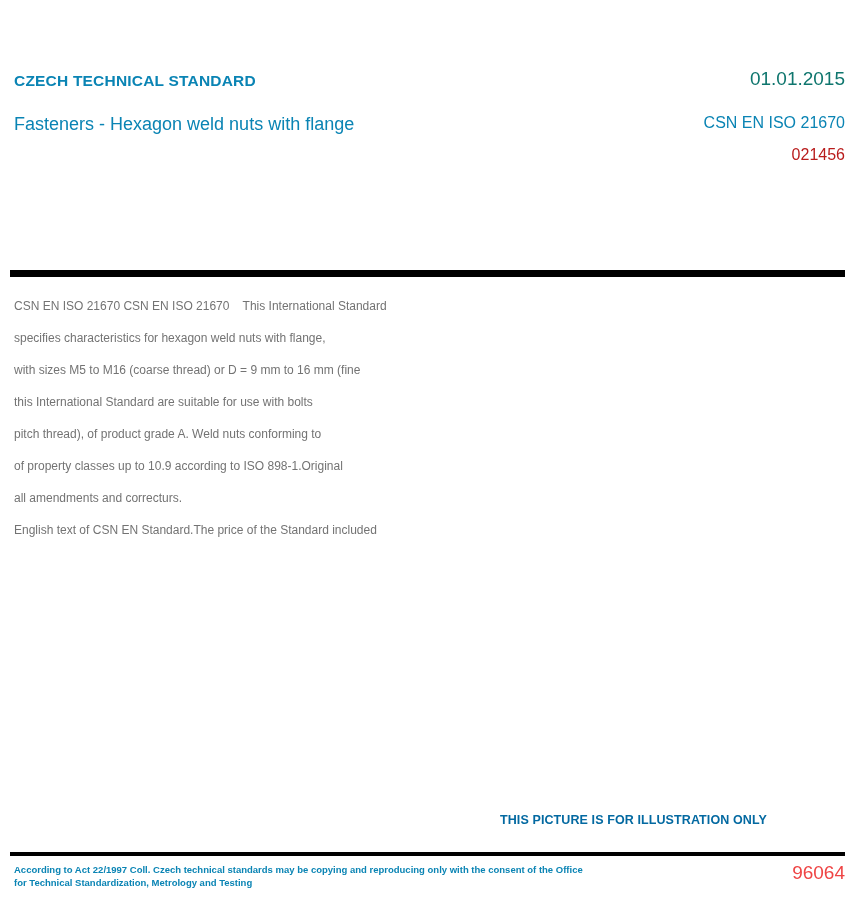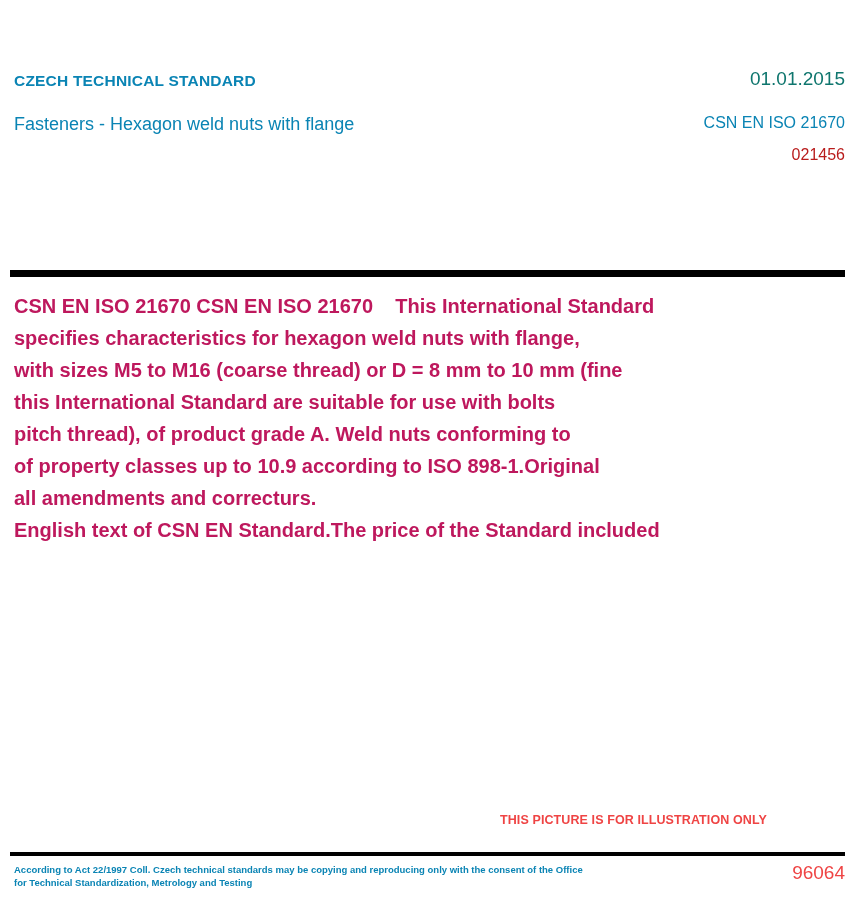--- a/index.html
+++ b/index.html
@@ -91,24 +91,23 @@
     height: 7px;
     background: #000000;
   }
 
   
   .body-text {
     position: absolute;
     left: 14px;
     top: 290px;
     width: 720px;
-    font-size: 20px;
+    font-size: 12px;
     line-height: 32px;
-    color: #be185d;
-    font-weight: bold;
+    color: #737373;
   }
   .body-text .ln {
     display: block;
     white-space: pre;
   }
 
   
   .picture-area {
     position: absolute;
     left: 330px;
@@ -120,21 +119,21 @@
     line-height: 15px;
     pointer-events: none;
     user-select: none;
   }
   .illus-note {
     position: absolute;
     left: 500px;
     top: 813px;
     font-size: 12.5px;
     font-weight: bold;
-    color: #ef4444;
+    color: #0369a1;
     letter-spacing: 0.1px;
     white-space: nowrap;
   }
 
   
   .rule-bottom {
     position: absolute;
     left: 10px;
     right: 20px;
     top: 852px;
@@ -185,21 +184,21 @@
     <div class="doc-title">Fasteners - Hexagon weld nuts with flange</div>
     <div class="doc-code">CSN EN ISO 21670</div>
   </div>
   <div class="doc-code2">021456</div>
 
   <div class="rule-top"></div>
 
   <div class="body-text">
     <span class="ln">CSN EN ISO 21670 CSN EN ISO 21670    This International Standard</span>
     <span class="ln">specifies characteristics for hexagon weld nuts with flange,</span>
-    <span class="ln">with sizes M5 to M16 (coarse thread) or D = 8 mm to 10 mm (fine</span>
+    <span class="ln">with sizes M5 to M16 (coarse thread) or D = 9 mm to 16 mm (fine</span>
     <span class="ln">this International Standard are suitable for use with bolts</span>
     <span class="ln">pitch thread), of product grade A. Weld nuts conforming to</span>
     <span class="ln">of property classes up to 10.9 according to ISO 898-1.Original</span>
     <span class="ln">all amendments and correcturs.</span>
     <span class="ln">English text of CSN EN Standard.The price of the Standard included</span>
   </div>
 
   <div class="picture-area"></div>
   <div class="illus-note">THIS PICTURE IS FOR ILLUSTRATION ONLY</div>
 

